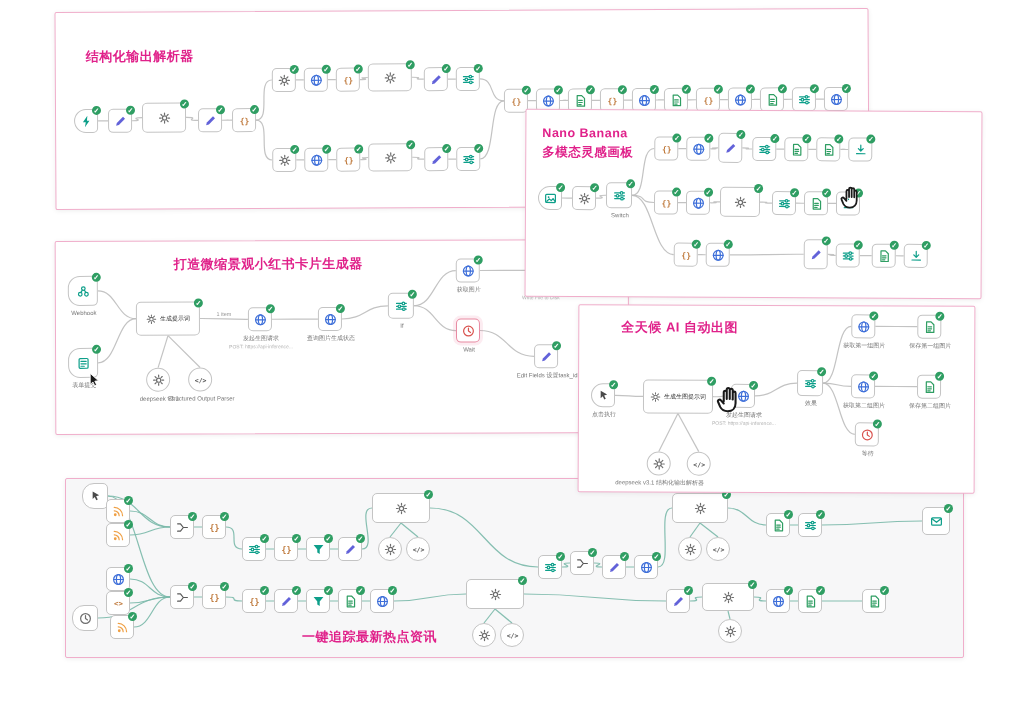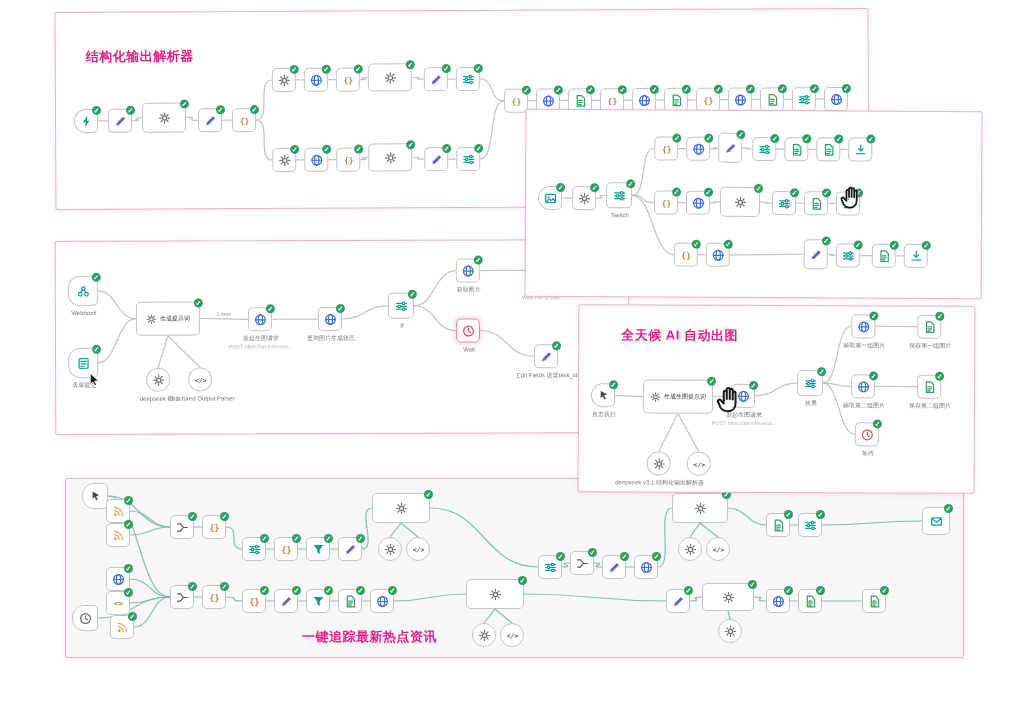--- a/index.html
+++ b/index.html
@@ -334,20 +334,22 @@
         <path d="M184 92C200 92 178 91 194 91" stroke="#bcbcbc" stroke-width="1.2" fill="none" opacity="0.9"></path>
         <path d="M234 91C250 91 230 92 246 92" stroke="#bcbcbc" stroke-width="1.2" fill="none" opacity="0.9"></path>
         <path d="M270 92C286 92 262 92 278 92" stroke="#bcbcbc" stroke-width="1.2" fill="none" opacity="0.9"></path>
         <path d="M302 92C318 92 294 92 310 92" stroke="#bcbcbc" stroke-width="1.2" fill="none" opacity="0.9"></path>
         <path d="M172 144C188 144 164 144 180 144" stroke="#bcbcbc" stroke-width="1.2" fill="none" opacity="0.9"></path>
         <path d="M204 144C241 144 241 143 278 143" stroke="#bcbcbc" stroke-width="1.2" fill="none" opacity="0.9"></path>
         <path d="M302 143C318 143 294 144 310 144" stroke="#bcbcbc" stroke-width="1.2" fill="none" opacity="0.9"></path>
         <path d="M334 144C350 144 330 144 346 144" stroke="#bcbcbc" stroke-width="1.2" fill="none" opacity="0.9"></path>
         <path d="M370 144C386 144 362 144 378 144" stroke="#bcbcbc" stroke-width="1.2" fill="none" opacity="0.9"></path>
       </svg>
+      <div class="ptitle" style="left: 16px; top: 14px; font-size: 12.5px;">Nano Banana
+多模态灵感画板</div>
       <div class="node trigger" style="left: 12px; top: 76px; width: 24px; height: 24px;">
         <span class="nicon">
           <svg width="13" height="13" viewBox="0 0 16 16" fill="none">
             <rect x="2" y="3" width="12" height="10" rx="1.2" stroke="#0e9f8a" stroke-width="1.5" stroke-linecap="round" stroke-linejoin="round"></rect>
             <circle cx="5.6" cy="6.4" r="1.1" fill="#0e9f8a"></circle>
             <path d="M3.5 11.5l3-3 2.4 2.2 2.2-2.6 2.4 3.4" stroke="#0e9f8a" stroke-width="1.5" stroke-linecap="round" stroke-linejoin="round"></path>
           </svg>
         </span>
         <span class="check">✓</span>
       </div>
@@ -557,20 +559,21 @@
         <path d="M216 78C239 78 239 78 262 78" stroke="#bcbcbc" stroke-width="1.2" fill="none" opacity="0.9"></path>
         <path d="M286 78C309 78 309 65 332 65" stroke="#bcbcbc" stroke-width="1.2" fill="none" opacity="0.9"></path>
         <path d="M358 65C379 65 379 30 400 30" stroke="#bcbcbc" stroke-width="1.2" fill="none" opacity="0.9"></path>
         <path d="M358 65C379 65 379 90 400 90" stroke="#bcbcbc" stroke-width="1.2" fill="none" opacity="0.9"></path>
         <path d="M424 30C448 30 448 30 472 30" stroke="#bcbcbc" stroke-width="1.2" fill="none" opacity="0.9"></path>
         <path d="M496 30C521 30 521 29 546 29" stroke="#bcbcbc" stroke-width="1.2" fill="none" opacity="0.9"></path>
         <path d="M424 90C451 90 451 116 478 116" stroke="#bcbcbc" stroke-width="1.2" fill="none" opacity="0.9"></path>
         <path d="M102 126L112 94" stroke="#bcbcbc" stroke-width="1.2" fill="none" opacity="0.9"></path>
         <path d="M144 126L112 94" stroke="#bcbcbc" stroke-width="1.2" fill="none" opacity="0.9"></path>
       </svg>
+      <div class="ptitle" style="left: 118px; top: 13px; font-size: 13px;">打造微缩景观小红书卡片生成器</div>
       <div class="node trigger" style="left: 12px; top: 34px; width: 30px; height: 30px;">
         <span class="nicon">
           <svg width="13" height="13" viewBox="0 0 16 16" fill="none">
             <circle cx="4.2" cy="11.5" r="2.2" stroke="#0e9f8a" stroke-width="1.5" stroke-linecap="round" stroke-linejoin="round"></circle>
             <circle cx="11.8" cy="11.5" r="2.2" stroke="#0e9f8a" stroke-width="1.5" stroke-linecap="round" stroke-linejoin="round"></circle>
             <circle cx="8" cy="4.5" r="2.2" stroke="#0e9f8a" stroke-width="1.5" stroke-linecap="round" stroke-linejoin="round"></circle>
             <path d="M6.8 6.4l-2 3M9.2 6.4l2 3" stroke="#0e9f8a" stroke-width="1.5" stroke-linecap="round" stroke-linejoin="round"></path>
           </svg>
         </span>
         <span class="check">✓</span>
@@ -703,21 +706,21 @@
         <path d="M134 91C150 91 136 90 152 90" stroke="#bcbcbc" stroke-width="1.2" fill="none" opacity="0.9"></path>
         <path d="M176 90C197 90 197 77 218 77" stroke="#bcbcbc" stroke-width="1.2" fill="none" opacity="0.9"></path>
         <path d="M244 77C260 77 256 20 272 20" stroke="#bcbcbc" stroke-width="1.2" fill="none" opacity="0.9"></path>
         <path d="M244 77C260 77 256 80 272 80" stroke="#bcbcbc" stroke-width="1.2" fill="none" opacity="0.9"></path>
         <path d="M244 77C260 77 260 128 276 128" stroke="#bcbcbc" stroke-width="1.2" fill="none" opacity="0.9"></path>
         <path d="M296 20C317 20 317 20 338 20" stroke="#bcbcbc" stroke-width="1.2" fill="none" opacity="0.9"></path>
         <path d="M296 80C317 80 317 80 338 80" stroke="#bcbcbc" stroke-width="1.2" fill="none" opacity="0.9"></path>
         <path d="M80 146L99 108" stroke="#bcbcbc" stroke-width="1.2" fill="none" opacity="0.9"></path>
         <path d="M120 146L99 108" stroke="#bcbcbc" stroke-width="1.2" fill="none" opacity="0.9"></path>
       </svg>
-      <div class="ptitle" style="left: 42px; top: 20px; font-size: 13px;">全天候 AI 自动出图</div>
+      <div class="ptitle" style="left: 42px; top: 12px; font-size: 13px;">全天候 AI 自动出图</div>
       <div class="node trigger" style="left: 12px; top: 78px; width: 24px; height: 24px;">
         <span class="nicon">
           <svg width="13" height="13" viewBox="0 0 16 16" fill="none">
             <path d="M4.5 1.8l8 4.8-3.7 1.1 2 3.9-1.8 1-2-4L4.5 11z" fill="#4a4a4a"></path>
           </svg>
         </span>
         <span class="check">✓</span>
         <div class="nlabel" style="left: -33px; top: 27px; width: 90px;">点击执行</div>
       </div>
       <div class="node" style="left: 64px; top: 74px; width: 70px; height: 34px;">

